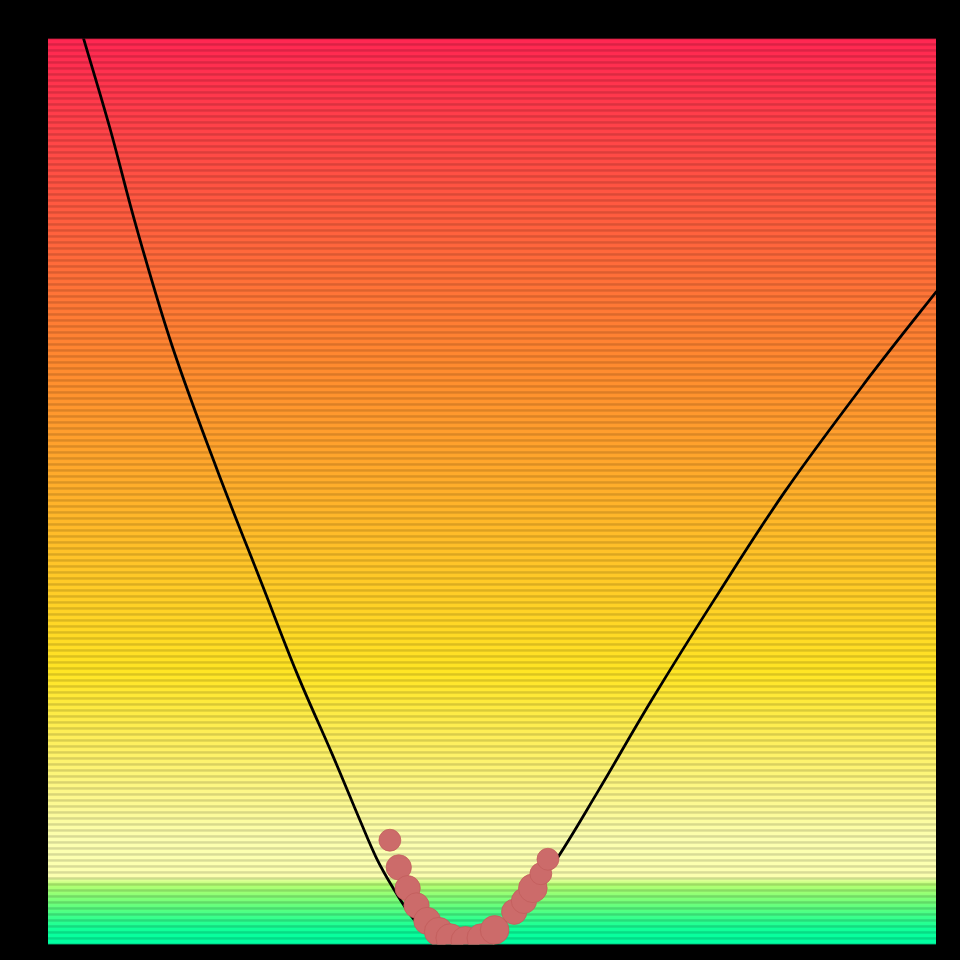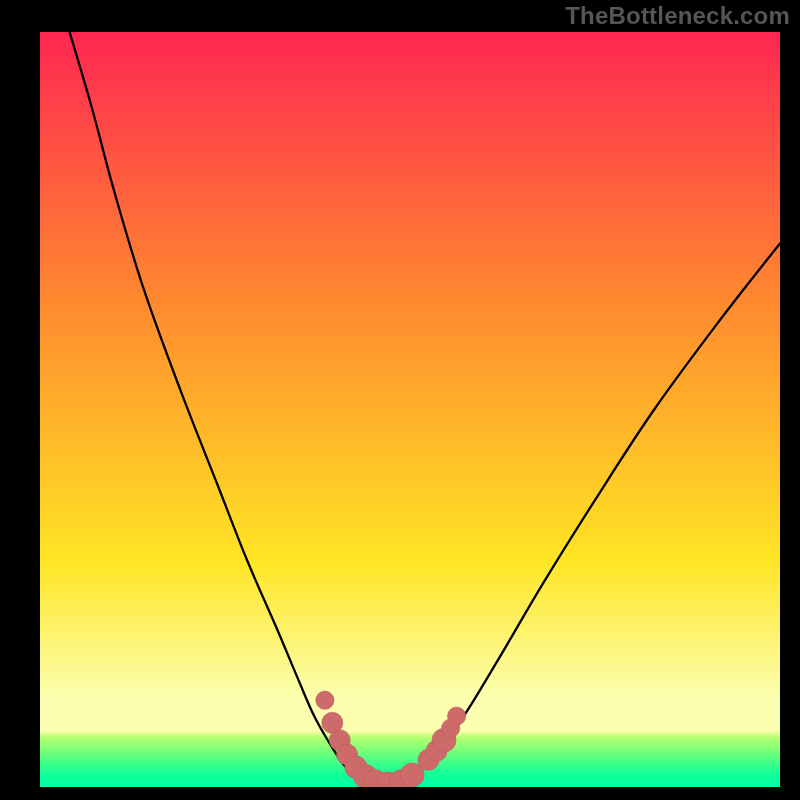--- a/index.html
+++ b/index.html
@@ -33,21 +33,20 @@
     left: 0;
     width: 800px;
     height: 800px;
   }
 </style>
 </head>
 <body>
 
 <div class="stage">
 
-  <div class="watermark">TheBottleneck.com</div>
 
   <svg class="plot" viewBox="0 0 800 800" preserveAspectRatio="none">
     <defs>
       <clipPath id="plotClip">
         <rect id="clipRect" x="40" y="32" width="740" height="755"></rect>
       </clipPath>
     </defs>
 
     <g id="bg-group" clip-path="url(#plotClip)">
         <rect x="40" y="32" width="740" height="1.2" fill="rgb(255,39,82)"></rect>

